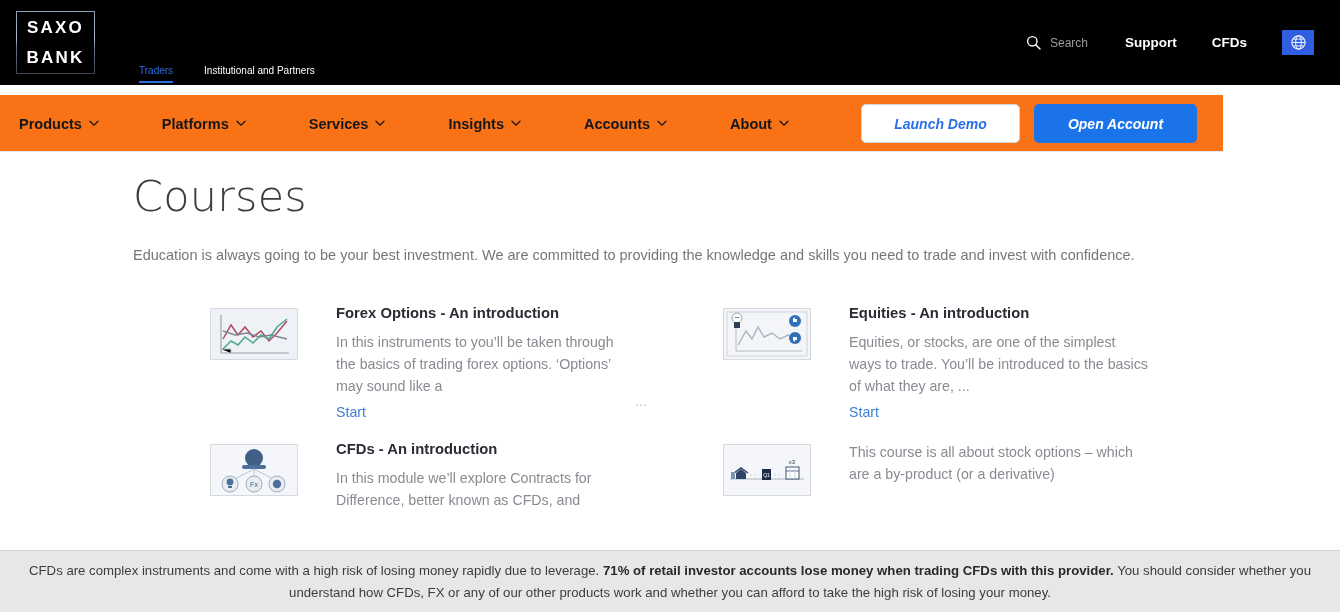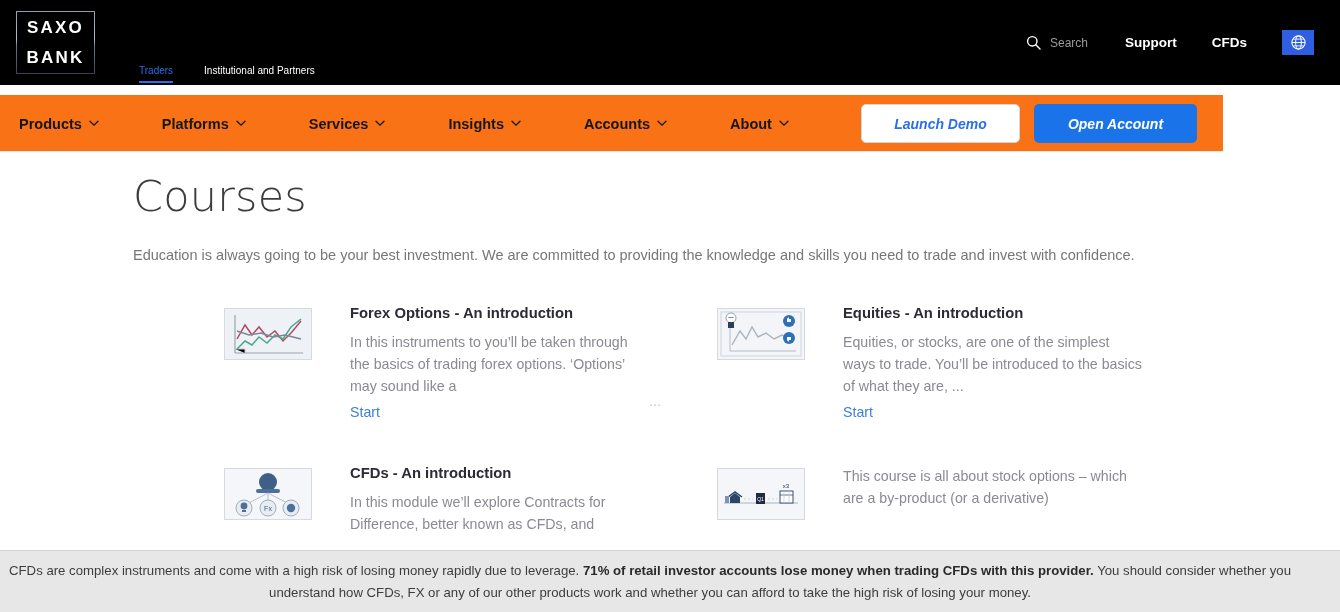--- a/index.html
+++ b/index.html
@@ -96,23 +96,23 @@
     position: absolute; left: 133px; top: 29px;
     font-size: 43px; font-weight: 300; color: #3c3c3c; letter-spacing: 0.2px;
     font-family: "DejaVu Sans", sans-serif;
   }
   .page-sub {
     position: absolute; left: 133px; top: 105px;
     font-size: 14.5px; color: #77767b; font-weight: 400;
   }
 
   .grid {
-    position: absolute; left: 224px; top: 163px;
+    position: absolute; left: 210px; top: 163px;
     width: 1000px;
-    display: grid; grid-template-columns: 493px 493px; column-gap: 0px; row-gap: 44px;
+    display: grid; grid-template-columns: 493px 493px; column-gap: 0px; row-gap: 44px; gap: 20px;
   }
   .card { display: flex; align-items: flex-start; position: relative; }
   .thumb {
     width: 88px; height: 52px; flex: none; margin-top: 3px;
     border: 1px solid #d6d9dd; background: #eef1f4;
     position: relative; overflow: hidden;
   }
   .card-body { margin-left: 38px; width: 300px; }
   .card-title {
     font-size: 14.8px; font-weight: 700; color: #2b2b35; margin-bottom: 10px;
@@ -126,21 +126,21 @@
   }
   .ellipsis {
     position: absolute; left: 425px; top: 88px;
     font-size: 14.2px; color: #c6c6cb;
   }
 
   
   .disclaimer {
     position: absolute; left: 0; bottom: 0; width: 1340px; height: 62px;
     background: #e7e7e7; border-top: 1px solid #d4d4d4;
-    display: flex; flex-direction: column; justify-content: center;
+    display: flex; flex-direction: column; align-items: center; justify-content: center;
   }
   .disc-line {
     font-size: 13.2px; color: #3d3d3d; line-height: 22px; text-align: center;
     max-width: 1300px;
   }
   .disc-bold { font-weight: 700; color: #2a2a2a; }
 </style>
 </head>
 <body>
 

